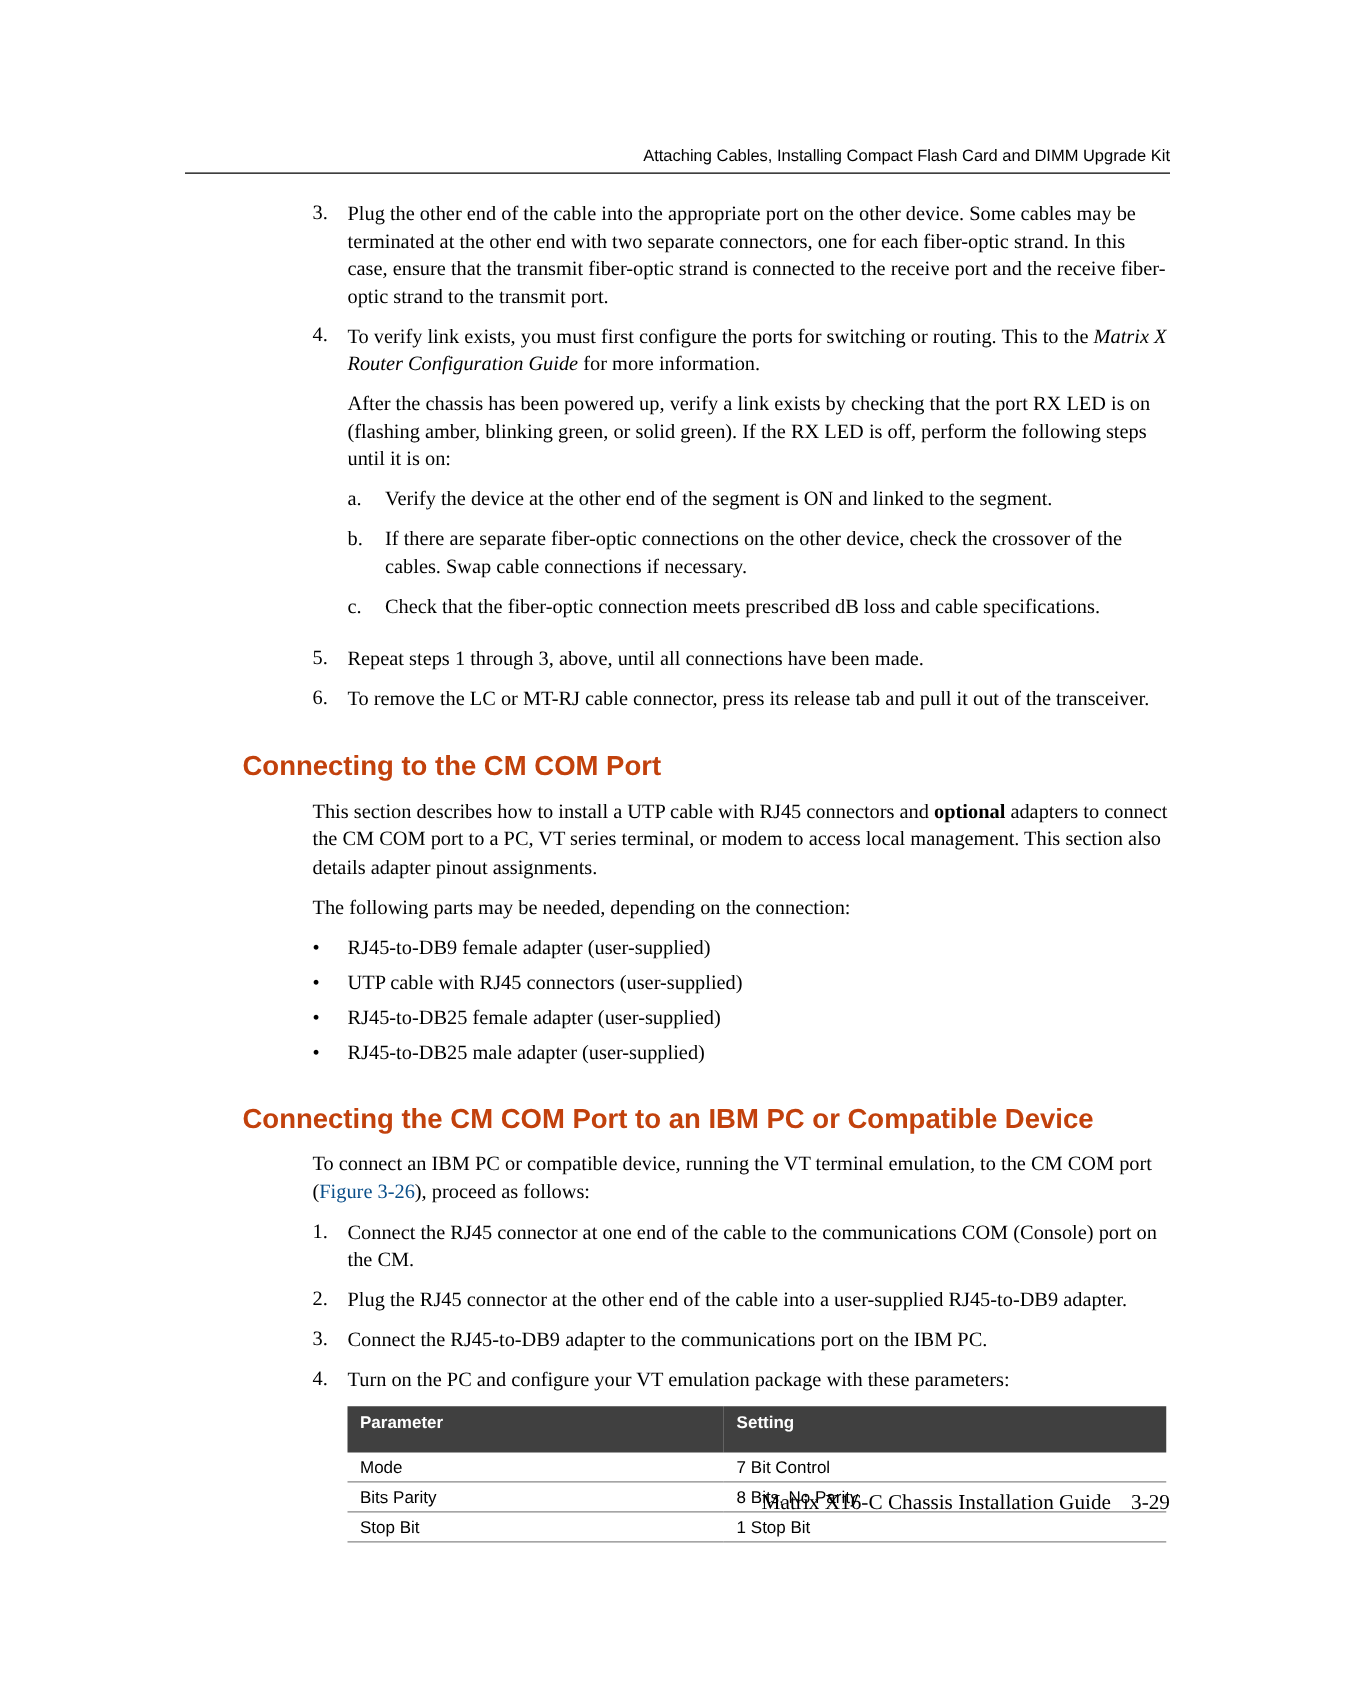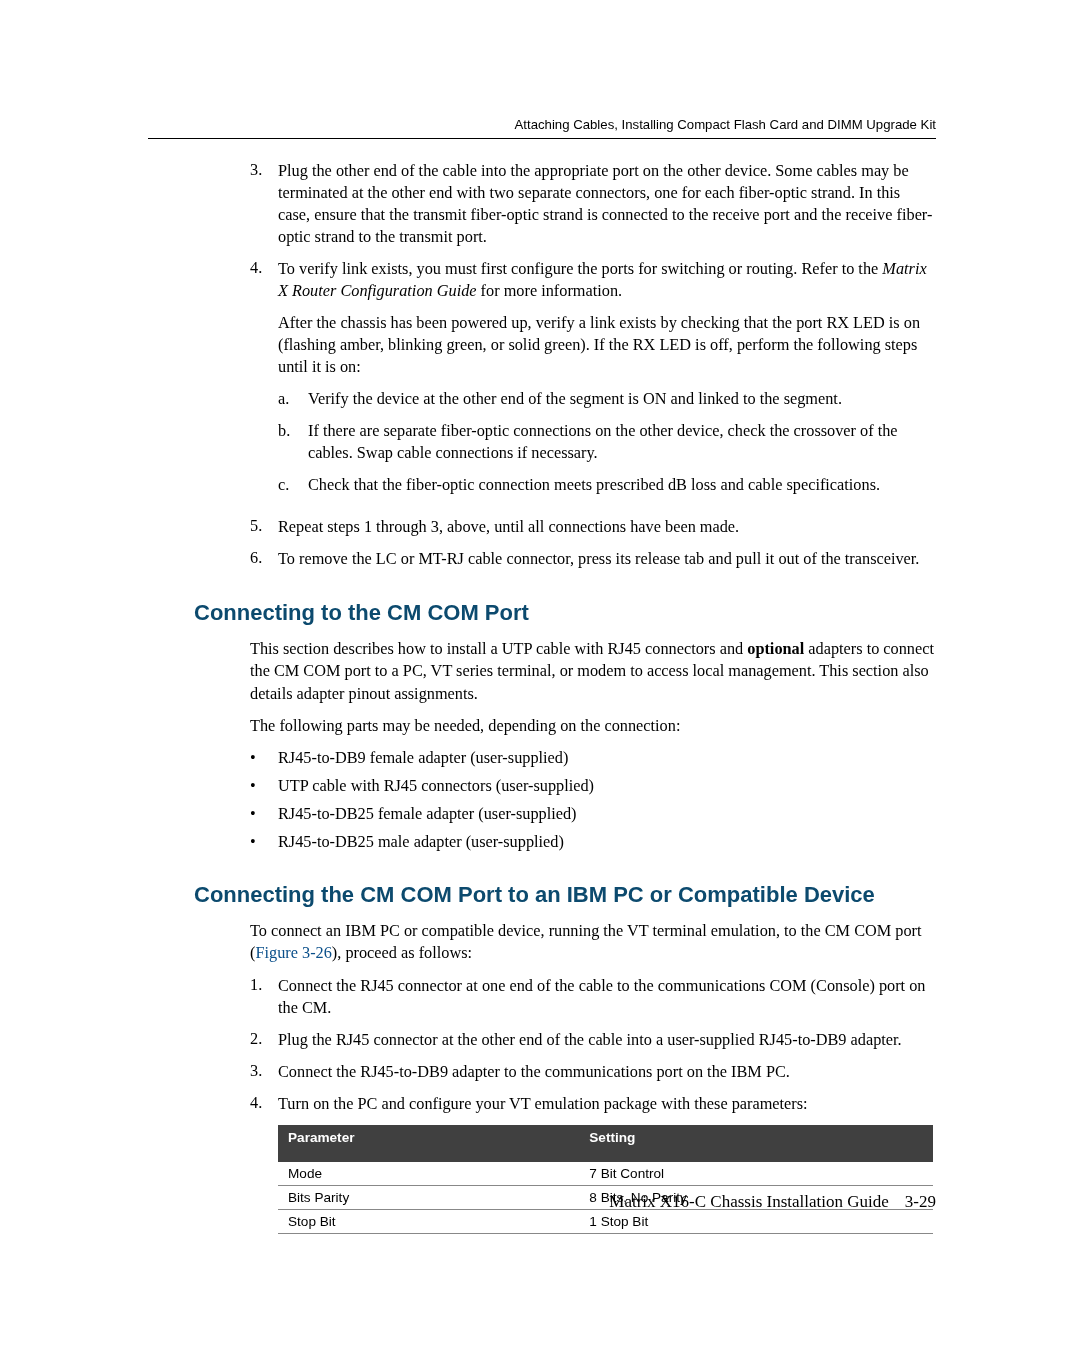--- a/index.html
+++ b/index.html
@@ -77,21 +77,21 @@
     font-size: 16.3px;
   }
   ol.alpha-list > li > .txt {
     flex: 1;
     font-size: 16.3px;
     line-height: 1.35;
   }
   h2.section {
     font-family: Arial, Helvetica, sans-serif;
     font-weight: bold;
-    color: #0c4a6e;
+    color: #c2410c;
     margin: 30px 0 12px 0;
     font-size: 22px;
   }
   h2.section.wide {
     font-size: 22px;
   }
   .body-text {
     margin-left: 56px;
     font-size: 16.3px;
     line-height: 1.38;
@@ -162,21 +162,21 @@
   <div class="content">
 
     <ol class="main-list">
       <li>
         <div class="num">3.</div>
         <div class="body">Plug the other end of the cable into the appropriate port on the other device. Some cables may be terminated at the other end with two separate connectors, one for each fiber-optic strand. In this case, ensure that the transmit fiber-optic strand is connected to the receive port and the receive fiber-optic strand to the transmit port.</div>
       </li>
       <li>
         <div class="num">4.</div>
         <div class="body">
-          <span>To verify link exists, you must first configure the ports for switching or routing. Refer to the </span><span class="ital">Matrix X Router Configuration Guide</span><span> for more information.</span>
+          <span>To verify link exists, you must first configure the ports for switching or routing. This to the </span><span class="ital">Matrix X Router Configuration Guide</span><span> for more information.</span>
           <div class="sub-para">After the chassis has been powered up, verify a link exists by checking that the port RX LED is on (flashing amber, blinking green, or solid green). If the RX LED is off, perform the following steps until it is on:</div>
           <ol class="alpha-list">
             <li>
               <div class="lbl">a.</div>
               <div class="txt">Verify the device at the other end of the segment is ON and linked to the segment.</div>
             </li>
             <li>
               <div class="lbl">b.</div>
               <div class="txt">If there are separate fiber-optic connections on the other device, check the crossover of the cables. Swap cable connections if necessary.</div>
             </li>

